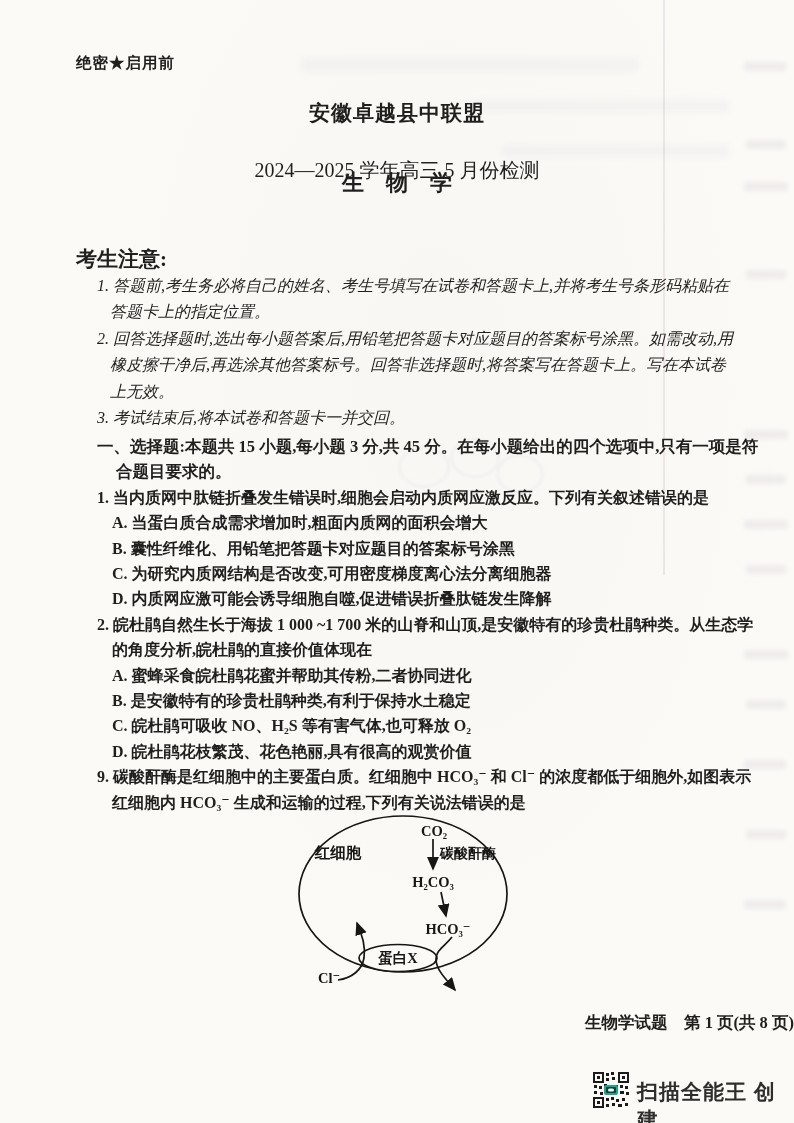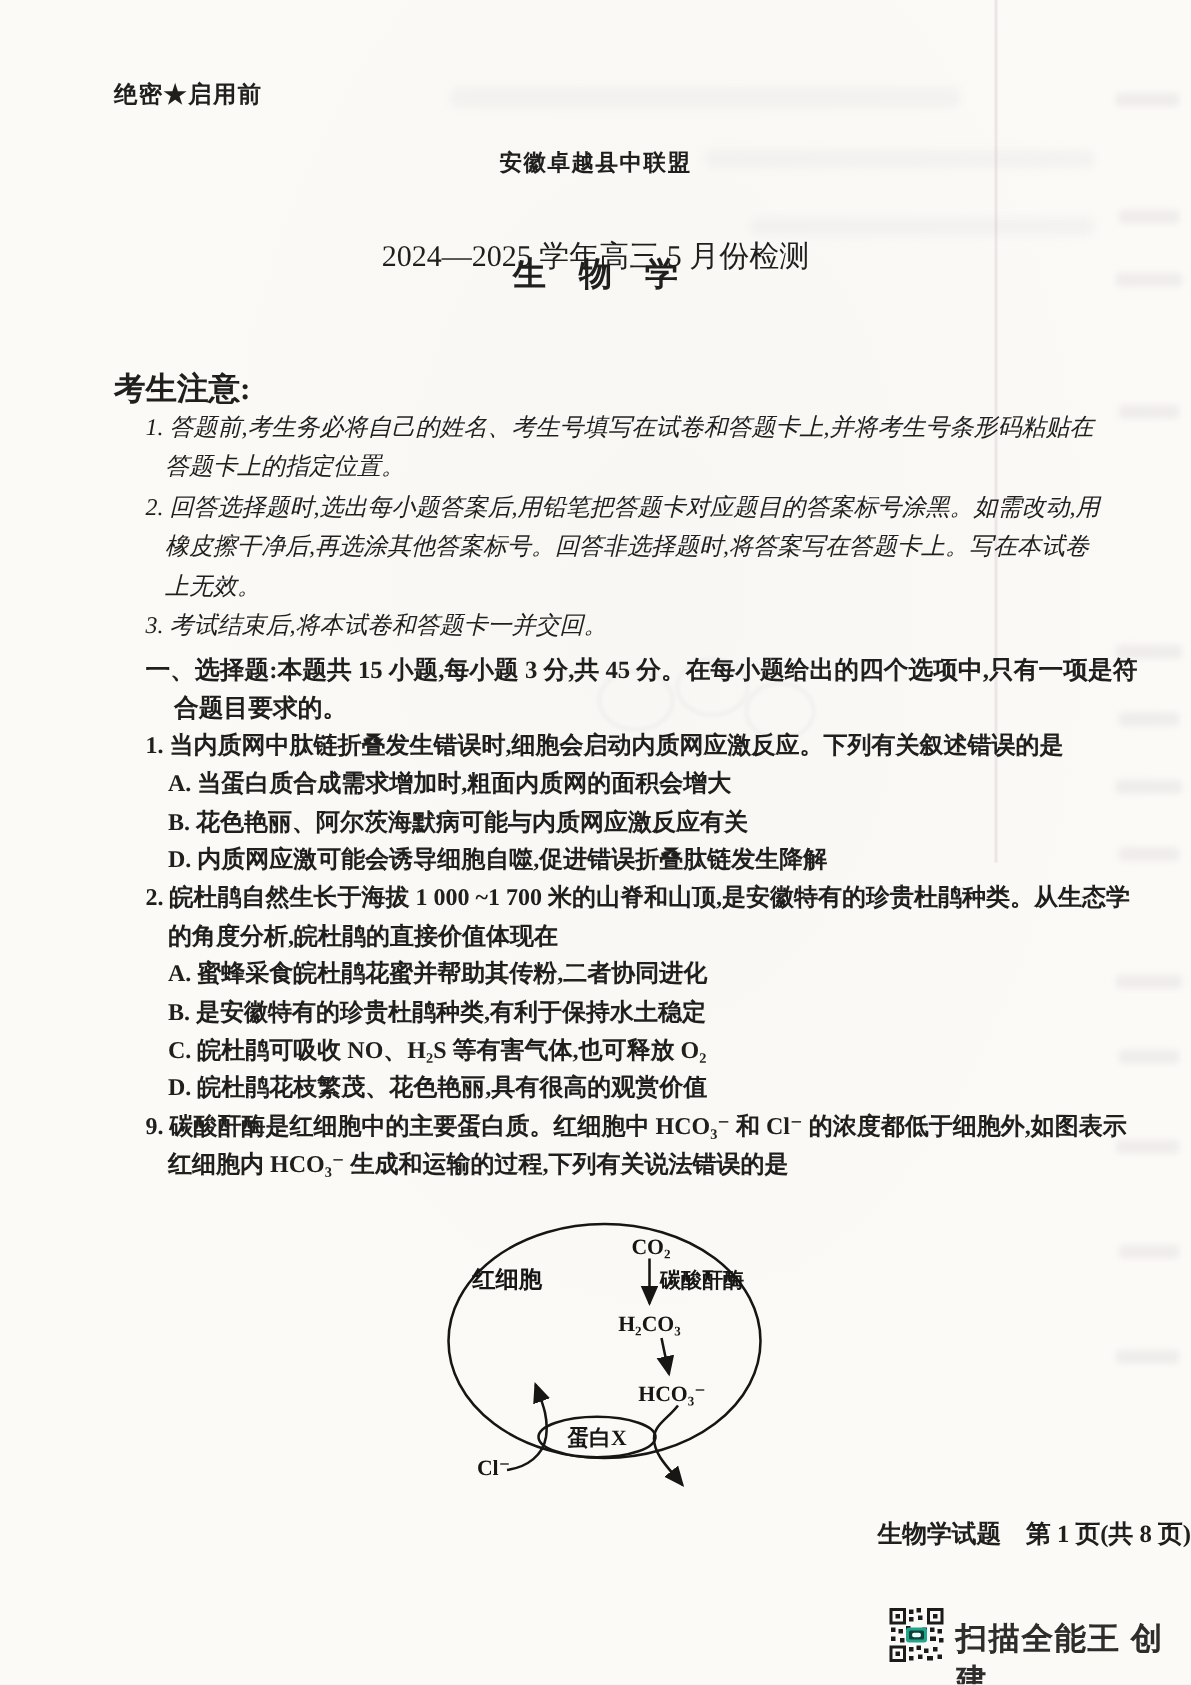--- a/index.html
+++ b/index.html
@@ -17,21 +17,21 @@
   
   .artifact{position:absolute;pointer-events:none;}
   .crease{left:663px;top:0;width:2px;height:575px;background:#e5d7dc;opacity:.6;}
   .bar{background:#9c8c9c;opacity:.12;filter:blur(2px);border-radius:3px;height:9px;}
   .smudge{background:#a79aa7;opacity:.07;filter:blur(3px);border-radius:5px;}
   .ghost-oval{border:3px solid #9c8c9c;border-radius:50%;opacity:.06;filter:blur(1px);}
   
   .classification{position:absolute;left:76px;top:53px;font-size:15.5px;font-weight:700;
     font-family:Liberation Serif, serif;letter-spacing:1px;}
   .org{position:absolute;left:0;top:99px;width:100%;text-align:center;
-    font-size:15px;font-weight:700;letter-spacing:1px;}
+    font-size:21px;font-weight:700;letter-spacing:1px;}
   .session{position:absolute;left:0;top:129px;width:100%;text-align:center;
     font-size:20px;font-weight:400;margin-top:28px;}
   .subject{position:absolute;left:0;top:168px;width:100%;text-align:center;
     font-size:22px;font-weight:700;}
   
   .notice{position:absolute;left:76px;top:246px;width:662px;line-height:26.5px;}
   .notice-title{font-size:21px;font-weight:700;}
   .notice-item{font-size:16px;font-weight:500;font-style:italic;
     padding-left:34px;text-indent:-13px;}
   
@@ -90,21 +90,22 @@
     <div class="notice-item">2. 回答选择题时,选出每小题答案后,用铅笔把答题卡对应题目的答案标号涂黑。如需改动,用橡皮擦干净后,再选涂其他答案标号。回答非选择题时,将答案写在答题卡上。写在本试卷上无效。</div>
     <div class="notice-item">3. 考试结束后,将本试卷和答题卡一并交回。</div>
   </section>
 
   <section class="main">
     <div class="section-heading">一、选择题:本题共 15 小题,每小题 3 分,共 45 分。在每小题给出的四个选项中,只有一项是符合题目要求的。</div>
 
     <div>
       <div class="stem">1. 当内质网中肽链折叠发生错误时,细胞会启动内质网应激反应。下列有关叙述错误的是</div>
       <div class="option">A. 当蛋白质合成需求增加时,粗面内质网的面积会增大</div>
-      <div class="option">B. 花色艳丽、阿尔茨海默病可能与内质网应激反应有关</div>
+      <div class="option">B. 囊性纤维化、用铅笔把答题卡对应题目的答案标号涂黑</div>
+      <div class="option">C. 为研究内质网结构是否改变,可用密度梯度离心法分离细胞器</div>
       <div class="option">D. 内质网应激可能会诱导细胞自噬,促进错误折叠肽链发生降解</div>
     </div>
 
     <div>
       <div class="stem">2. 皖杜鹃自然生长于海拔 1 000 ~1 700 米的山脊和山顶,是安徽特有的珍贵杜鹃种类。从生态学的角度分析,皖杜鹃的直接价值体现在</div>
       <div class="option">A. 蜜蜂采食皖杜鹃花蜜并帮助其传粉,二者协同进化</div>
       <div class="option">B. 是安徽特有的珍贵杜鹃种类,有利于保持水土稳定</div>
       <div class="option">C. 皖杜鹃可吸收 NO、H₂S 等有害气体,也可释放 O₂</div>
       <div class="option">D. 皖杜鹃花枝繁茂、花色艳丽,具有很高的观赏价值</div>
     </div>

